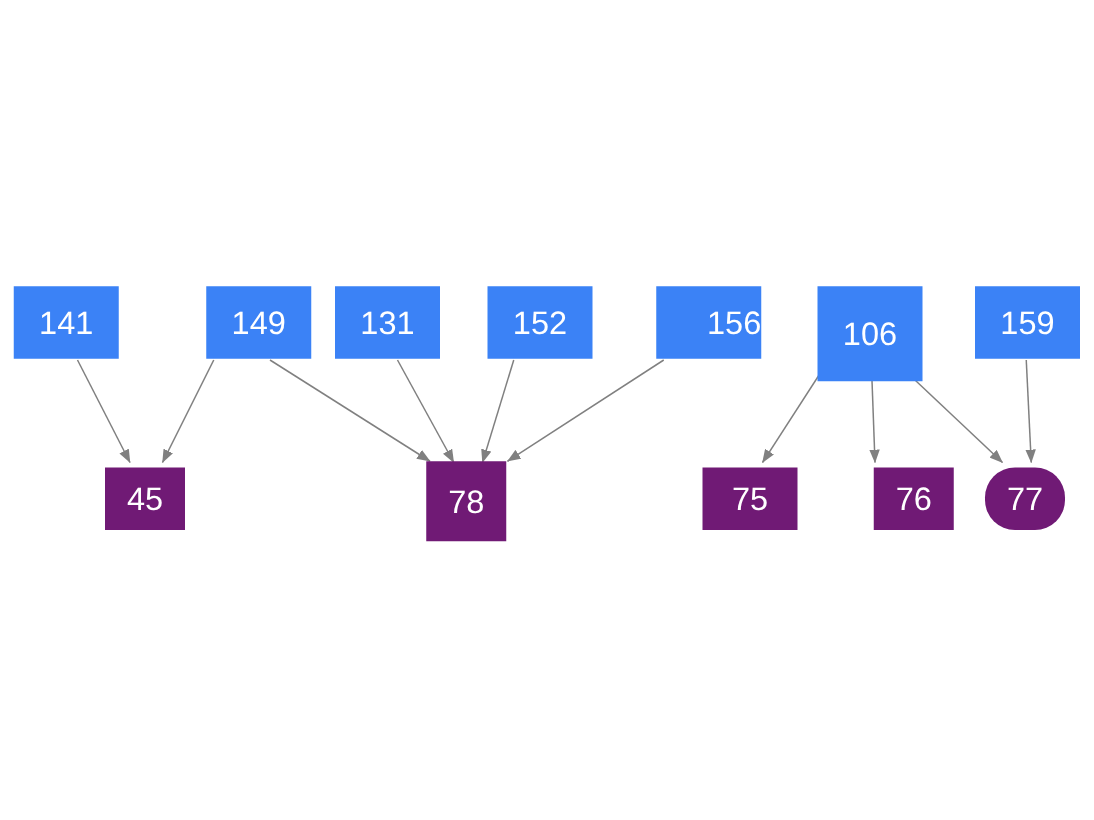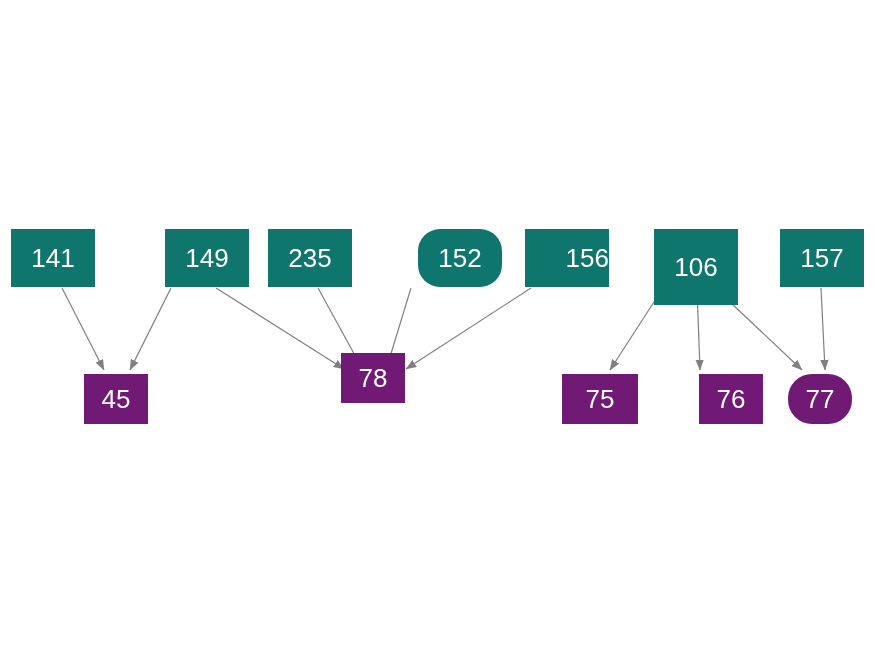--- a/index.html
+++ b/index.html
@@ -35,21 +35,21 @@
     align-items: center;
     justify-content: center;
     color: #ffffff;
     font-size: 26px;
     line-height: 1;
     letter-spacing: 0px;
     user-select: none;
     z-index: 5;
   }
   .node-source {
-    background: #0f766e;
+    background: #3b82f6;
   }
   .node-target {
     background: #701a75;
   }
   .node-label {
     pointer-events: none;
   }
 </style>
 </head>
 <body>
@@ -77,38 +77,38 @@
   </svg>
 
   <div id="nodes-layer">
       <div class="node node-source" style="left: 11px; top: 229px; width: 84px; height: 58px;">
         <span class="node-label">141</span>
       </div>
       <div class="node node-source" style="left: 137px; top: 229px; width: 84px; height: 58px; margin-left: 28px;">
         <span class="node-label">149</span>
       </div>
       <div class="node node-source" style="left: 268px; top: 229px; width: 84px; height: 58px;">
-        <span class="node-label">235</span>
+        <span class="node-label">131</span>
       </div>
-      <div class="node node-source" style="left: 418px; top: 229px; width: 84px; height: 58px; border-radius: 22px;">
+      <div class="node node-source" style="left: 390px; top: 229px; width: 84px; height: 58px;">
         <span class="node-label">152</span>
       </div>
       <div class="node node-source" style="left: 525px; top: 229px; width: 84px; height: 58px; justify-content: flex-end;">
         <span class="node-label">156</span>
       </div>
       <div class="node node-source" style="left: 654px; top: 229px; width: 84px; height: 76px;">
         <span class="node-label">106</span>
       </div>
       <div class="node node-source" style="left: 780px; top: 229px; width: 84px; height: 58px;">
-        <span class="node-label">157</span>
+        <span class="node-label">159</span>
       </div>
       <div class="node node-target" style="left: 84px; top: 374px; width: 64px; height: 50px;">
         <span class="node-label">45</span>
       </div>
-      <div class="node node-target" style="left: 341px; top: 353px; width: 64px; height: 50px;">
+      <div class="node node-target" style="left: 341px; top: 369px; width: 64px; height: 64px;">
         <span class="node-label">78</span>
       </div>
       <div class="node node-target" style="left: 562px; top: 374px; width: 76px; height: 50px;">
         <span class="node-label">75</span>
       </div>
       <div class="node node-target" style="left: 699px; top: 374px; width: 64px; height: 50px;">
         <span class="node-label">76</span>
       </div>
       <div class="node node-target" style="left: 788px; top: 374px; width: 64px; height: 50px; border-radius: 24px;">
         <span class="node-label">77</span>

